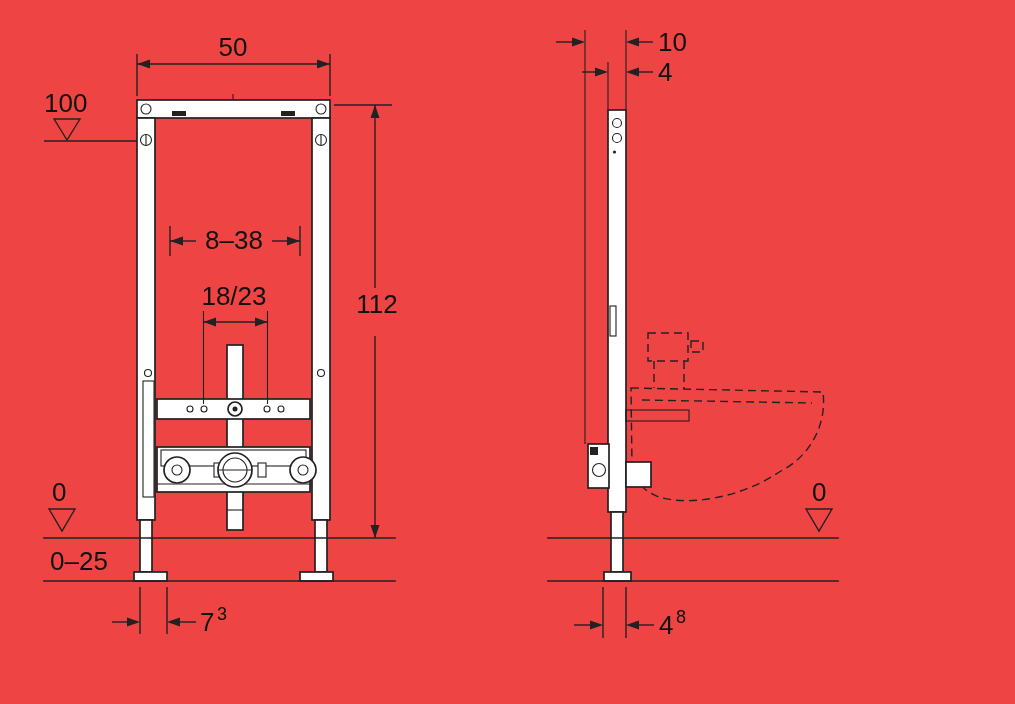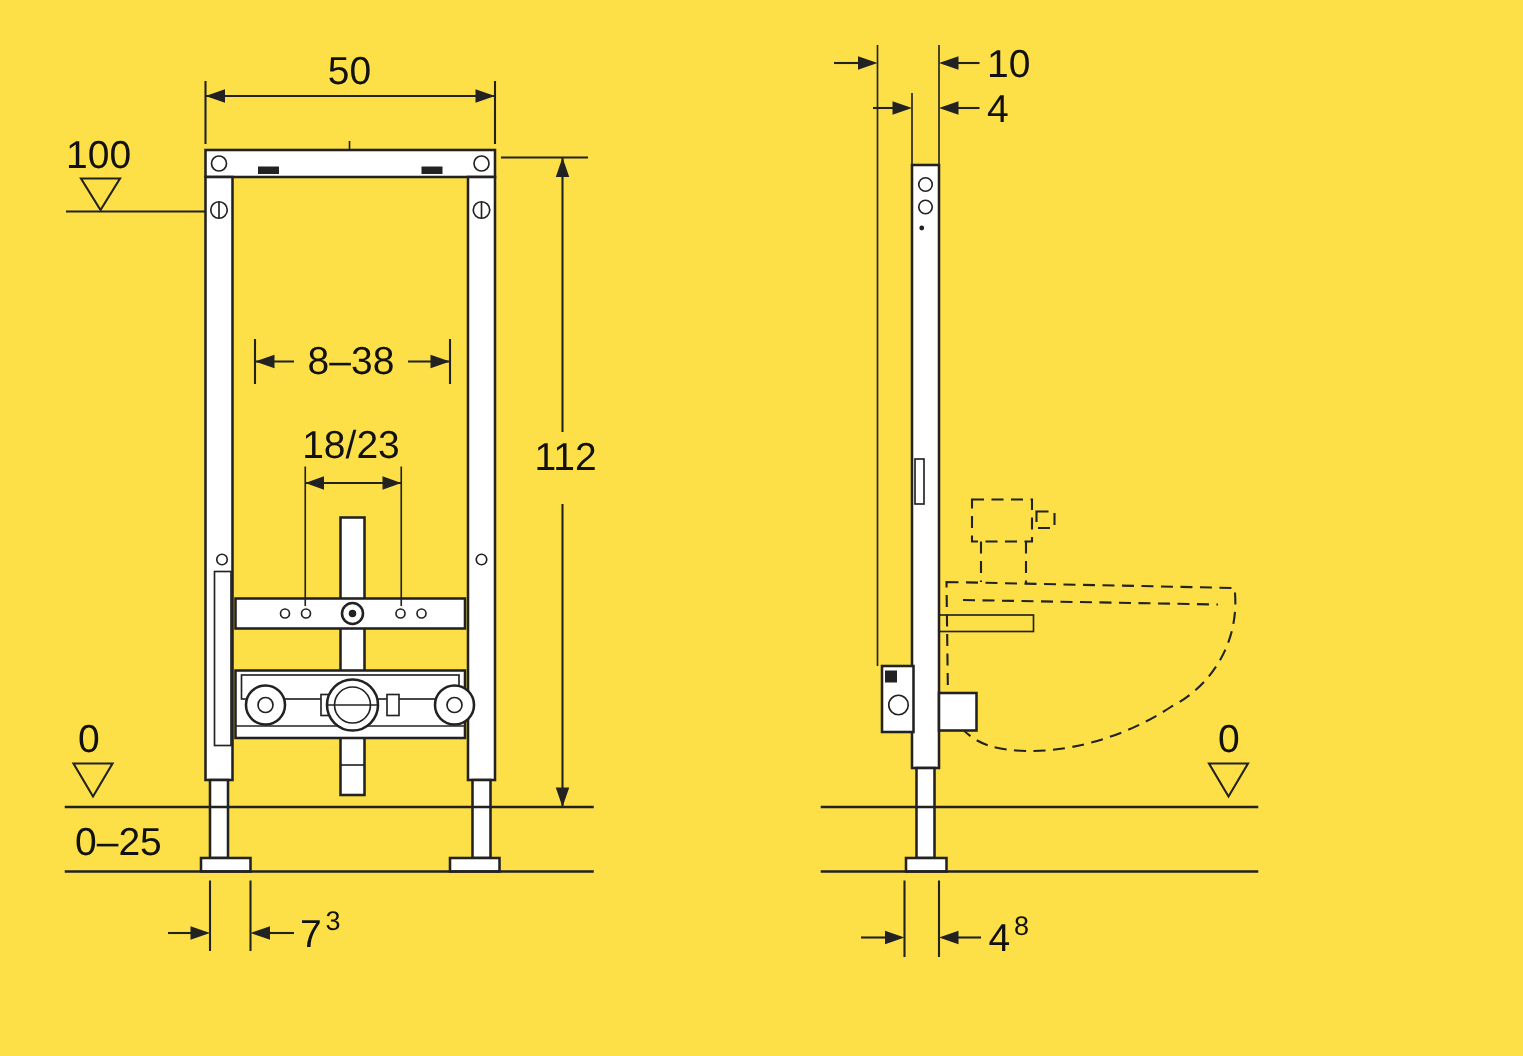--- a/index.html
+++ b/index.html
@@ -1,16 +1,16 @@
 <!DOCTYPE html>
 <html><head>
 <meta charset="utf-8">
 <style>
   html,body{margin:0;padding:0;background:#ffffff;}
-  .canvas{width:1015px;height:704px;background:#fde047;position:relative;overflow:hidden;}
+  .canvas{width:1015px;height:704px;background:#ef4444;position:relative;overflow:hidden;}
   svg{display:block;}
   .txt{font-family:"Liberation Sans",sans-serif;font-size:26px;fill:#111;}
   .sup{font-size:18px;}
   .ln{stroke:#222;stroke-width:1.7;fill:none;stroke-linecap:square;}
   .thin{stroke:#222;stroke-width:1.1;fill:none;}
   .dim{stroke:#222;stroke-width:1.4;fill:none;}
   .dash{stroke:#222;stroke-width:1.4;fill:none;stroke-dasharray:8 5;}
   .arr{fill:#222;stroke:none;}
   .solid{fill:#222;stroke:none;}
   .fillw{fill:#ffffff;}

